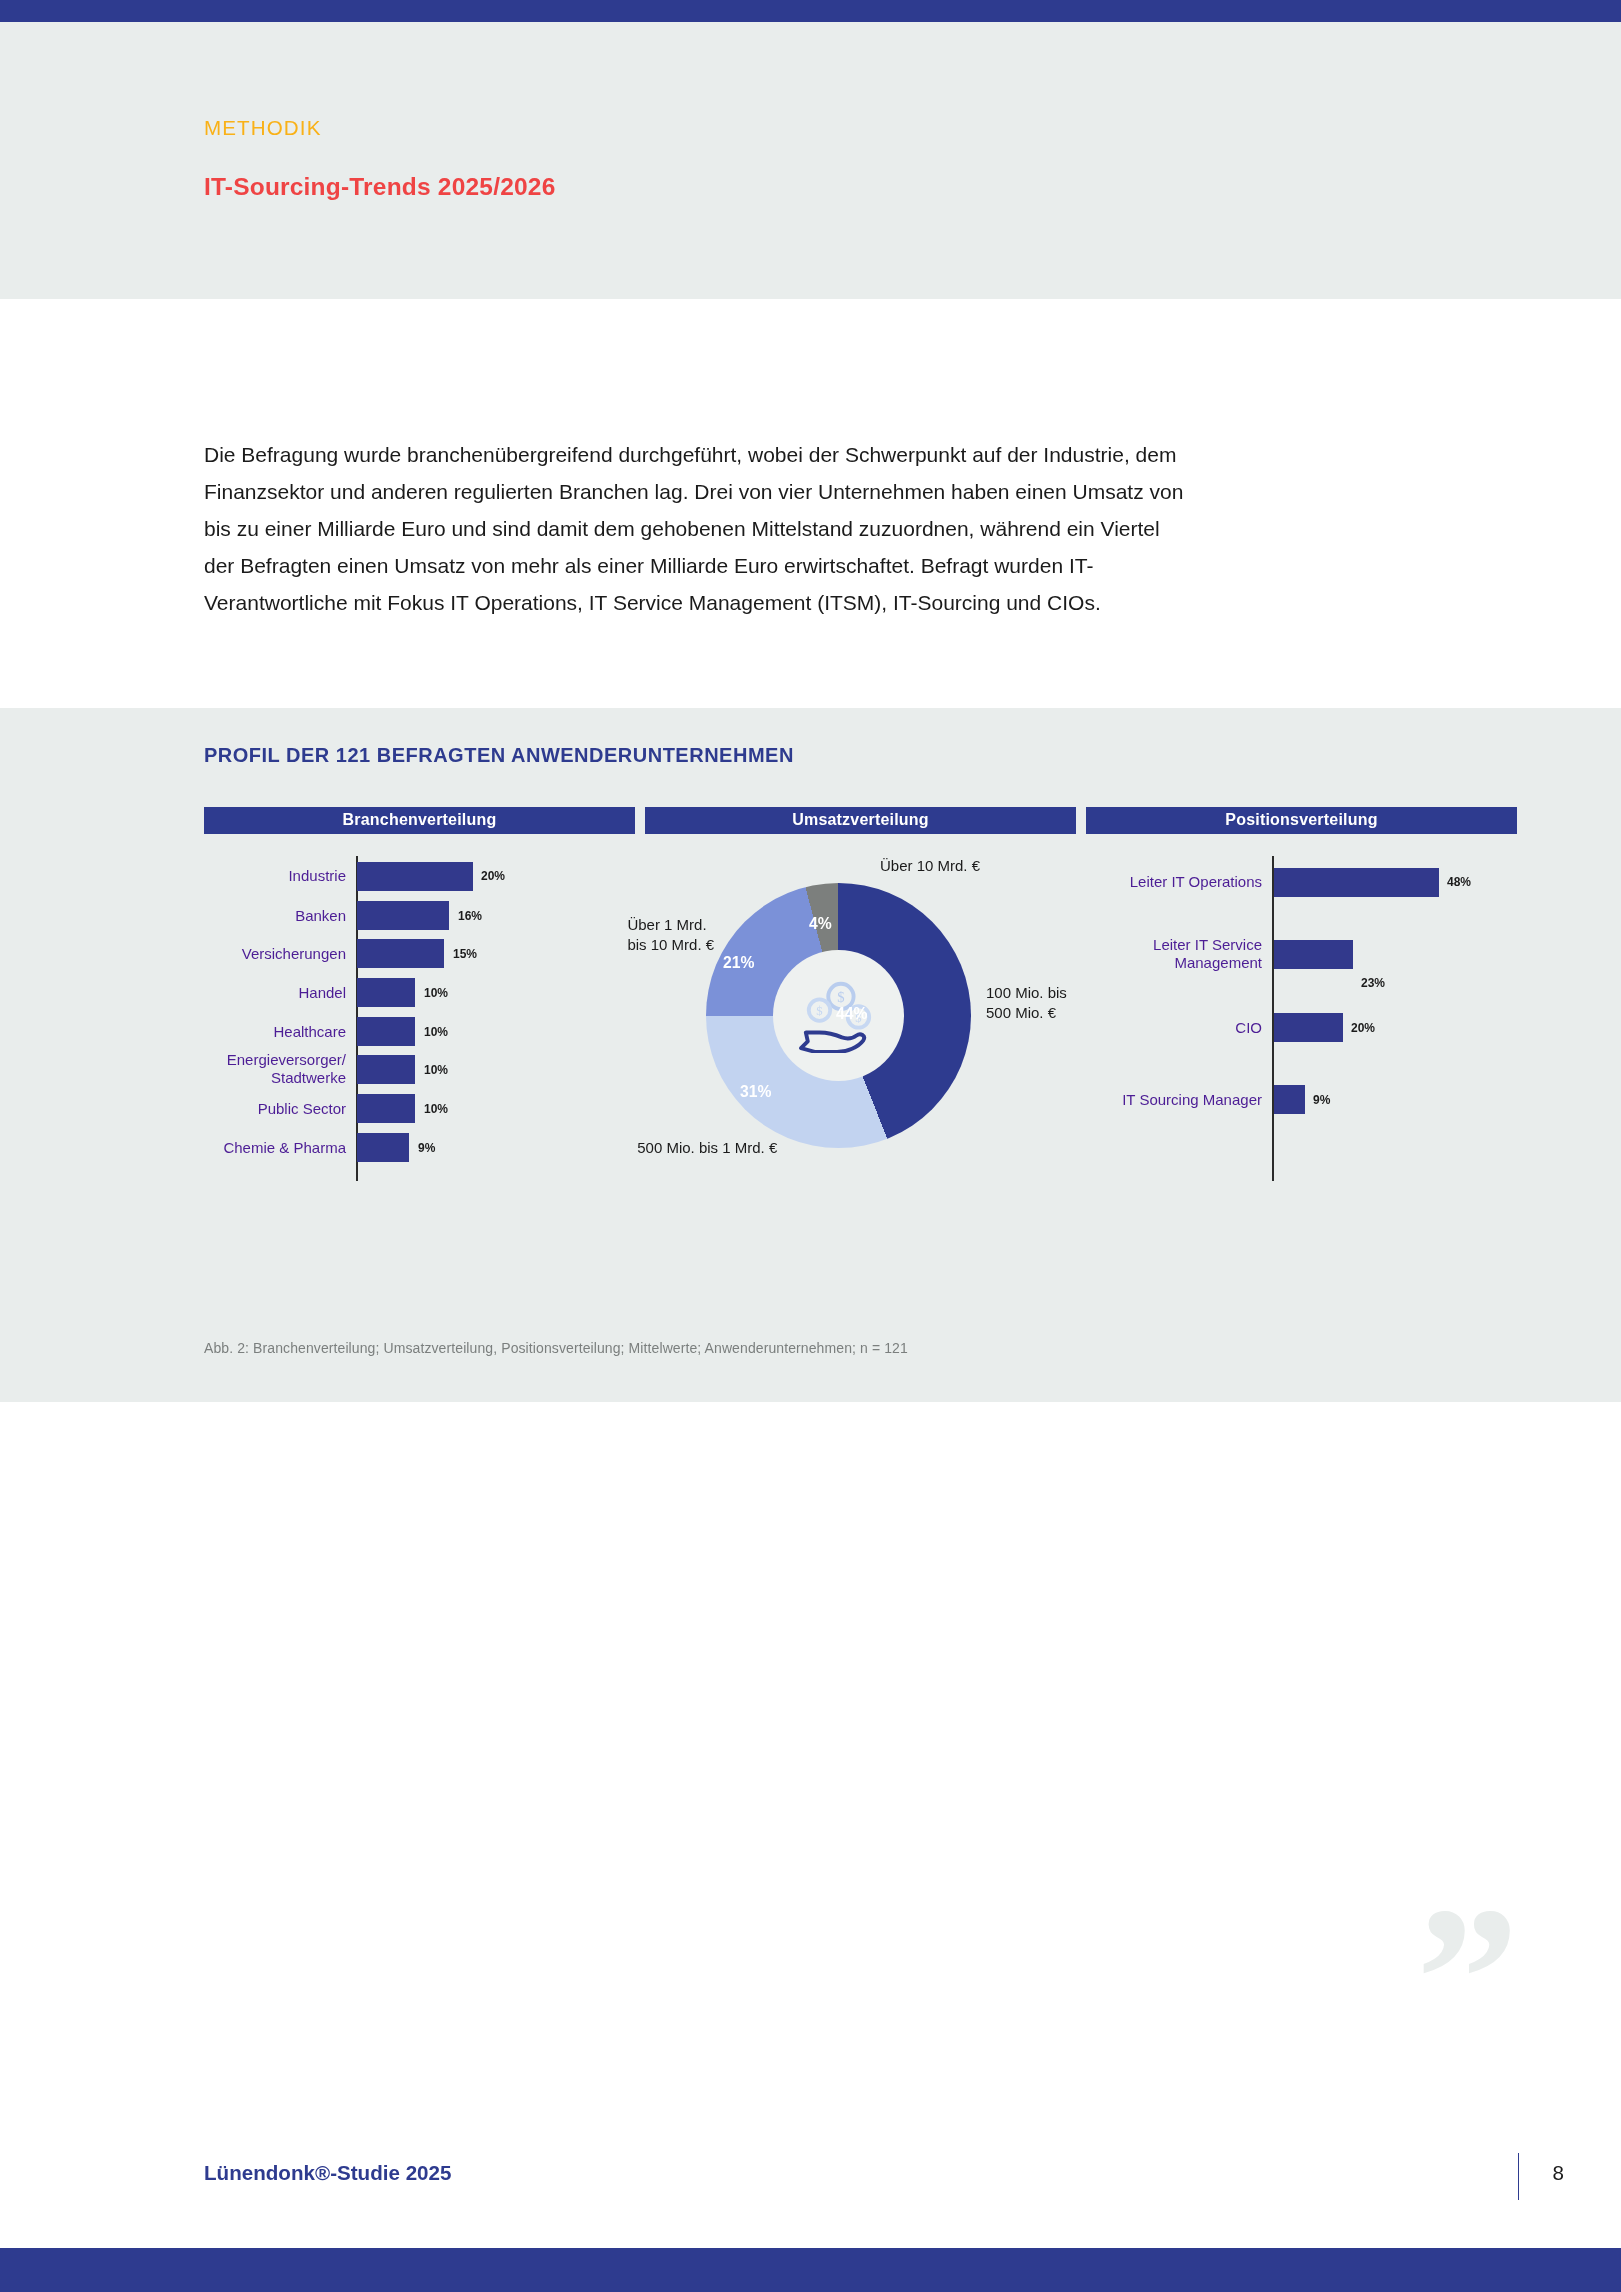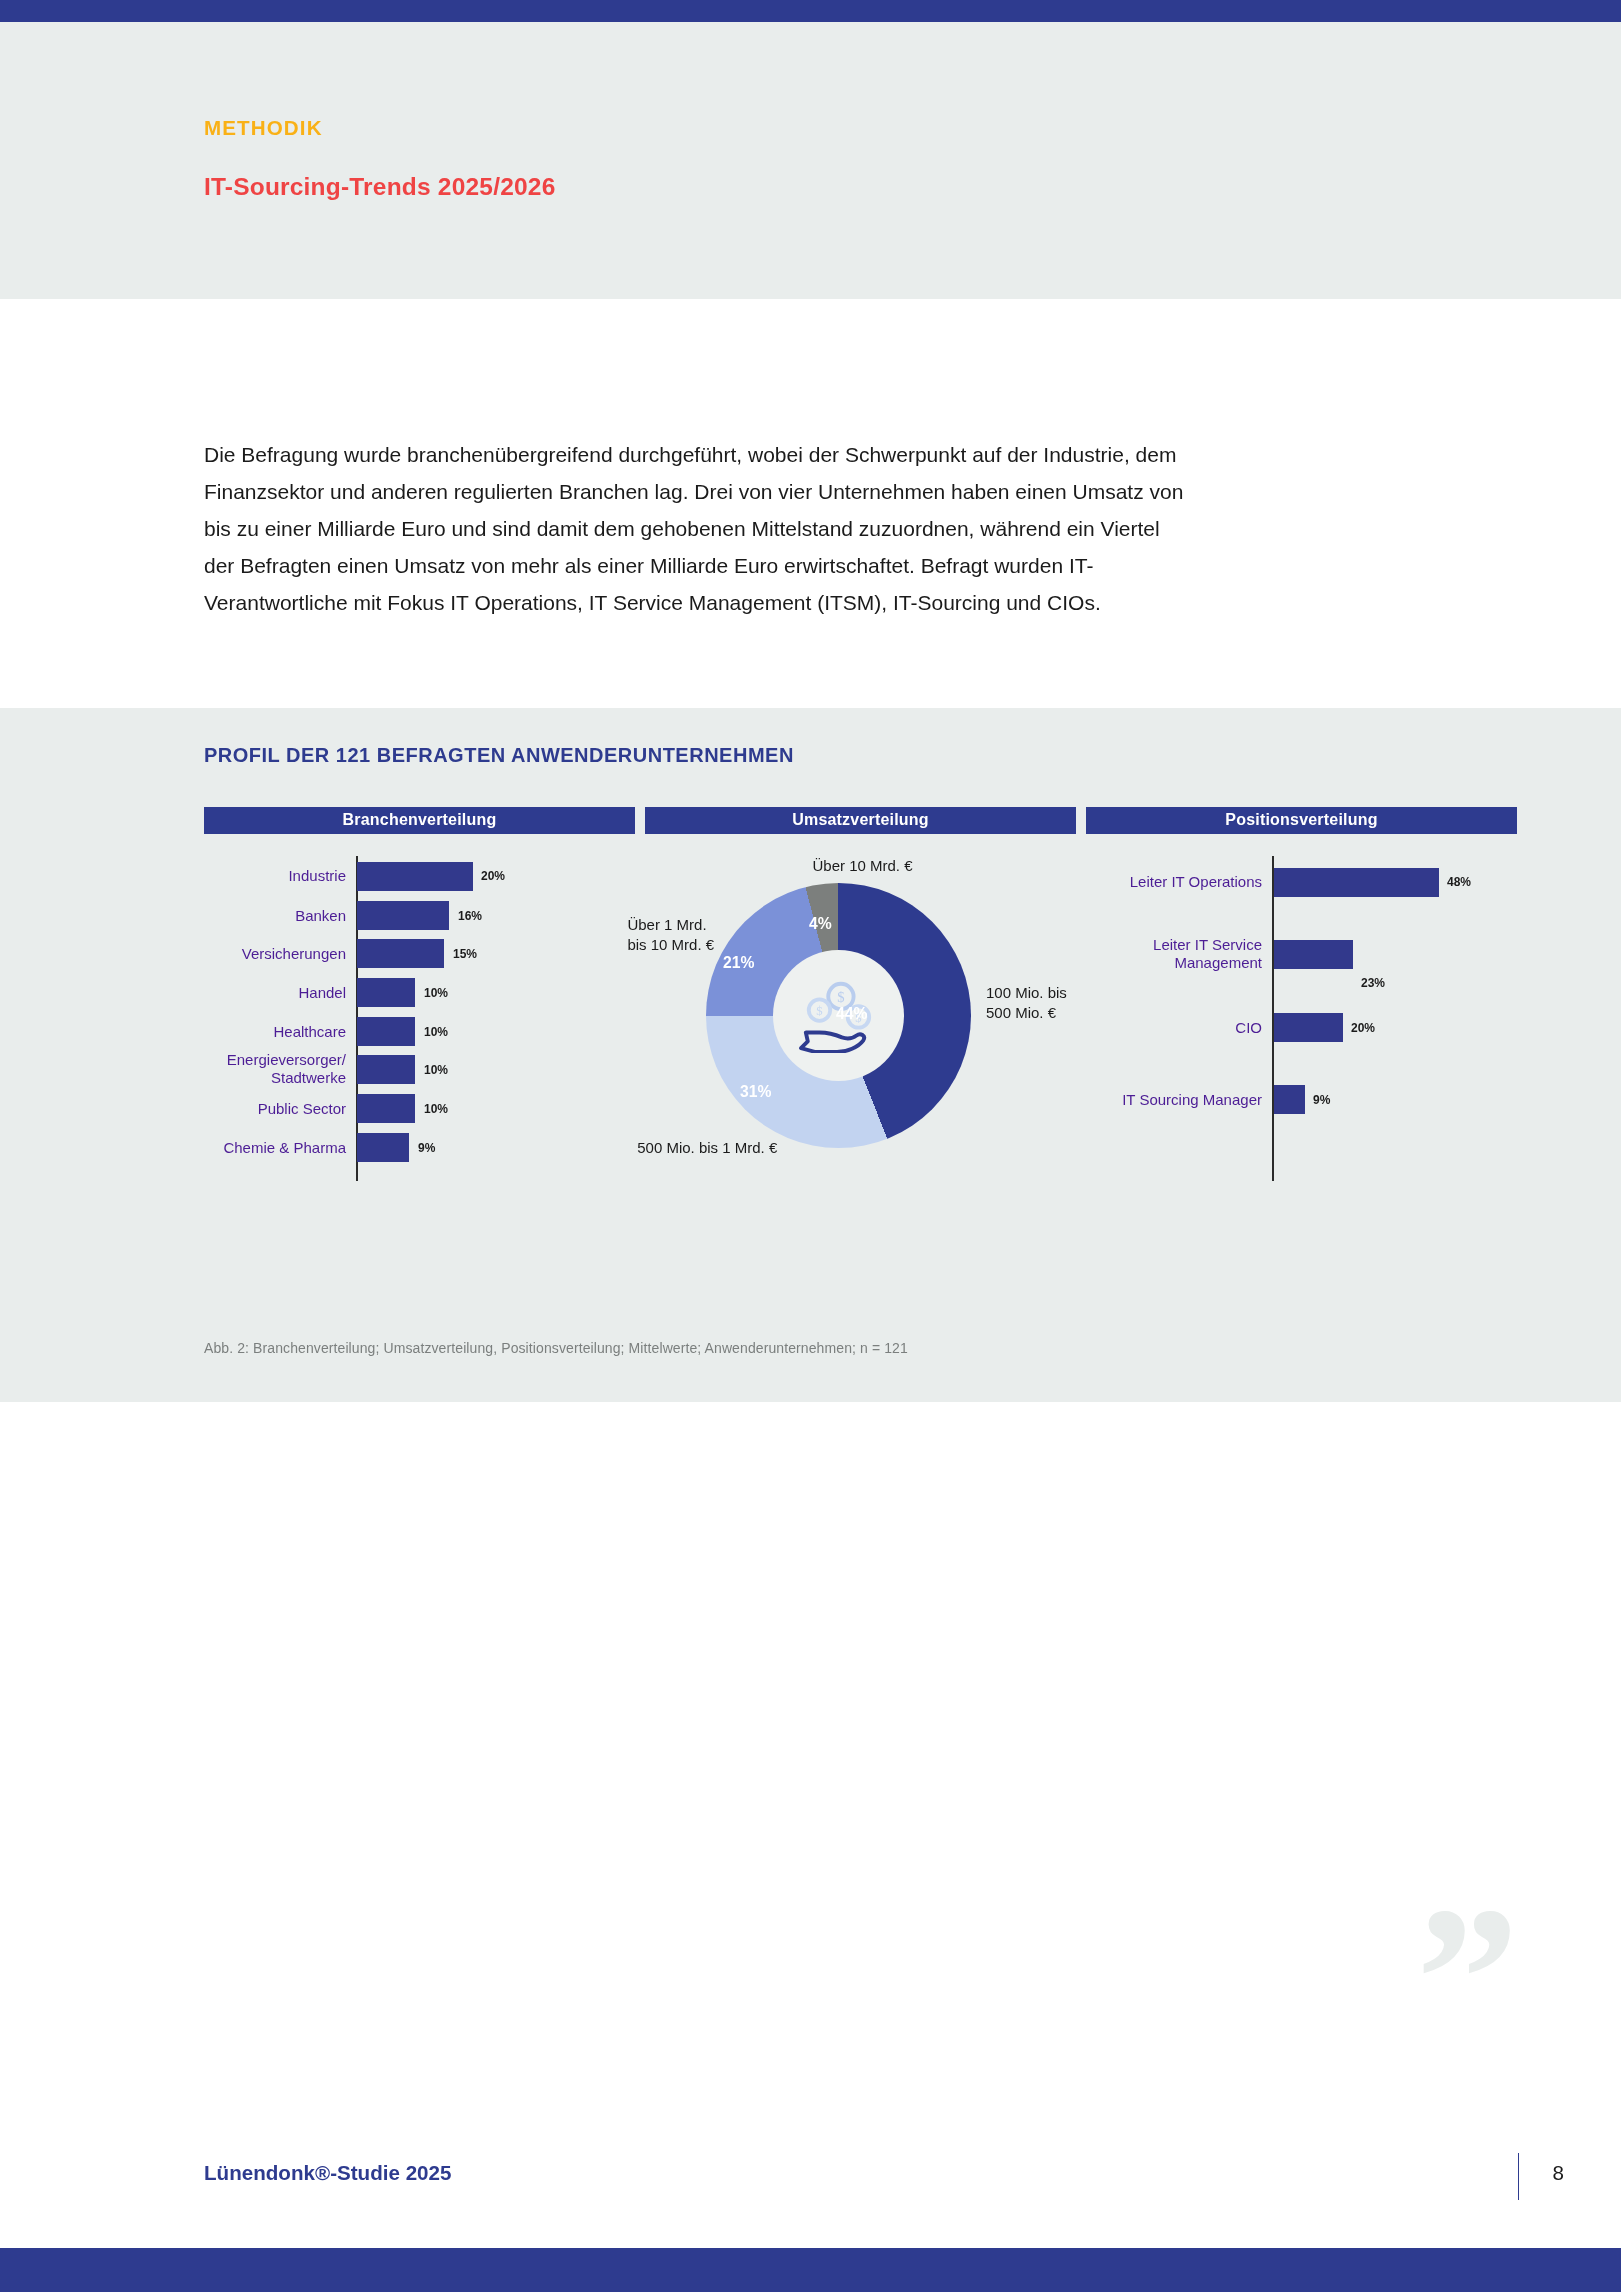--- a/index.html
+++ b/index.html
@@ -17,21 +17,21 @@
   .bar-top{position:absolute;left:0;top:0;width:1621px;height:21.6px;background:#2e3b8f;}
   .bar-bottom{position:absolute;left:0;bottom:0;width:1621px;height:45px;background:#2e3b8f;}
 
   
   .header-band{
     position:absolute;left:0;top:21.6px;width:1621px;height:277px;
     background:#e9edec;
   }
   .kicker{
     position:absolute;left:204px;top:116px;
-    font-size:20.6px;font-weight:bold;letter-spacing:1.1px;
+    font-size:20.6px;font-weight:normal;letter-spacing:1.1px;
     color:#f9b117;
   }
   .doc-title{
     position:absolute;left:204px;top:173px;
     font-size:24.5px;font-weight:bold;letter-spacing:0.2px;
     color:#ef4444;
   }
 
   
   .intro{
@@ -182,21 +182,21 @@
             <div class="bar" style="left: 153px; width: 52px; top: 0px; background: rgb(50, 57, 140);"></div>
             <div class="val" style="left: 214px; top: 50%; transform: translateY(-50%);">9%</div>
           </div>
         </div>
     </div>
 
     <div class="panel panel-2">
       <div class="panel-head">Umsatzverteilung</div>
       <div class="donut-wrap">
 
-        <div class="donut-lbl" style="left:100px;top:0px;text-align:center;width:235px;">Über 10 Mrd. €</div>
+        <div class="donut-lbl" style="left:100px;top:0px;text-align:right;width:235px;">Über 10 Mrd. €</div>
 
         <div class="donut-lbl" style="left:-17.6px;top:59px;width:90px;text-align:left;">Über 1 Mrd.<br>bis 10 Mrd. €</div>
 
         <div class="donut-lbl" style="left:341px;top:127px;width:108px;text-align:left;">100 Mio. bis<br>500 Mio. €</div>
 
         <div class="donut-lbl" style="left:-7.8px;top:282px;width:255px;text-align:left;">500 Mio. bis 1 Mrd. €</div>
 
         <div class="donut" id="donut" style="background: conic-gradient(rgb(46, 59, 143) 0%, rgb(46, 59, 143) 44%, rgb(194, 211, 240) 44%, rgb(194, 211, 240) 75%, rgb(123, 145, 216) 75%, rgb(123, 145, 216) 96%, rgb(124, 127, 125) 96%, rgb(124, 127, 125) 100%); border-radius: 50%;">
           <div class="hole">
             <svg width="84" height="76" viewBox="0 0 86 78">

